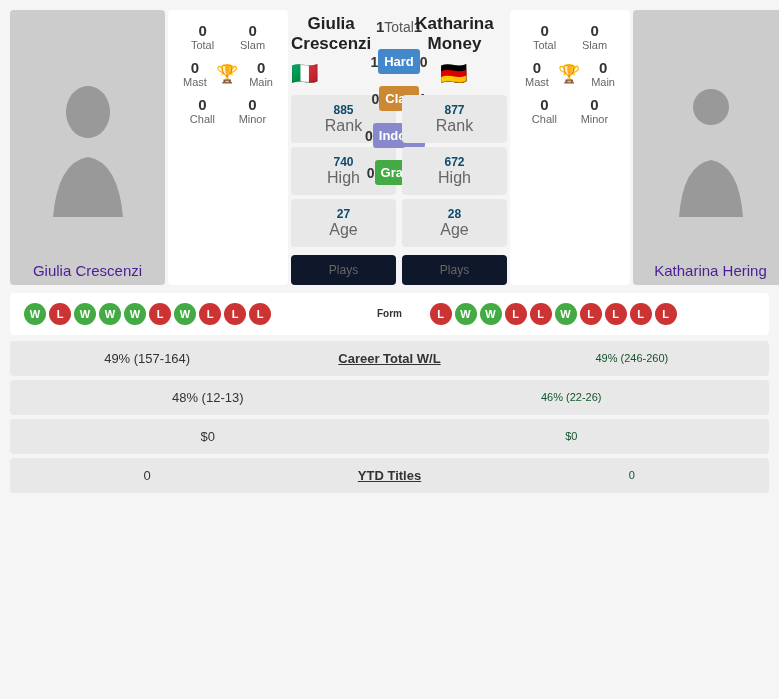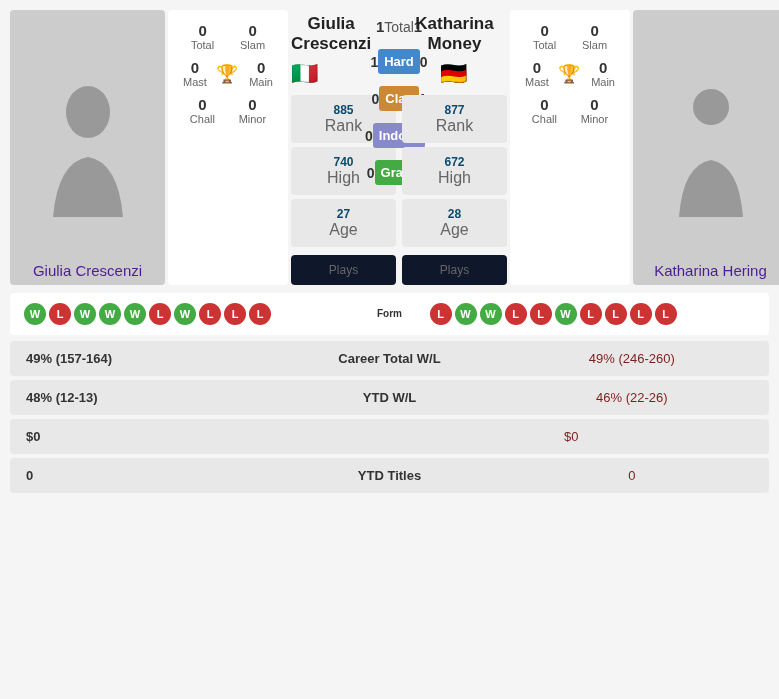--- a/index.html
+++ b/index.html
@@ -229,39 +229,39 @@
       display: flex;
       align-items: center;
       background: #e8e8e8;
       border-radius: 4px;
       margin-bottom: 4px;
       padding: 10px 16px;
     }
 
     .stats-row-value {
       flex: 1;
-      text-align: left;
+      text-align: center;
       font-size: 13px;
       color: #333;
-      font-weight: bold;
     }
 
     .stats-row-label {
       flex: 1;
       text-align: center;
       font-size: 13px;
       font-weight: bold;
       color: #333;
+      text-decoration: underline;
     }
 
     .stats-row-value-right {
       flex: 1;
       text-align: center;
-      font-size: 13px;
-      color: #7f1d1d;
+      font-size: 11px;
+      color: #14532d;
     }
 
     
     .comparison-wrapper {
       display: flex;
       width: 100%;
       gap: 3px;
       margin-bottom: 8px;
     }
 
@@ -493,21 +493,20 @@
   </div>
 
   <div id="stats-rows-container">
       <div class="stats-row">
       <div class="stats-row-value">49% (157-164)</div>
       <div class="stats-row-label">Career Total W/L</div>
       <div class="stats-row-value-right">49% (246-260)</div>
     </div>
       <div class="stats-row">
       <div class="stats-row-value">48% (12-13)</div>
-      <div class="stats-row-label">YTD W/L</div>
       <div class="stats-row-value-right">46% (22-26)</div>
     </div>
       <div class="stats-row">
       <div class="stats-row-value">$0</div>
       <div class="stats-row-value-right">$0</div>
     </div>
       <div class="stats-row">
       <div class="stats-row-value">0</div>
       <div class="stats-row-label">YTD Titles</div>
       <div class="stats-row-value-right">0</div>

